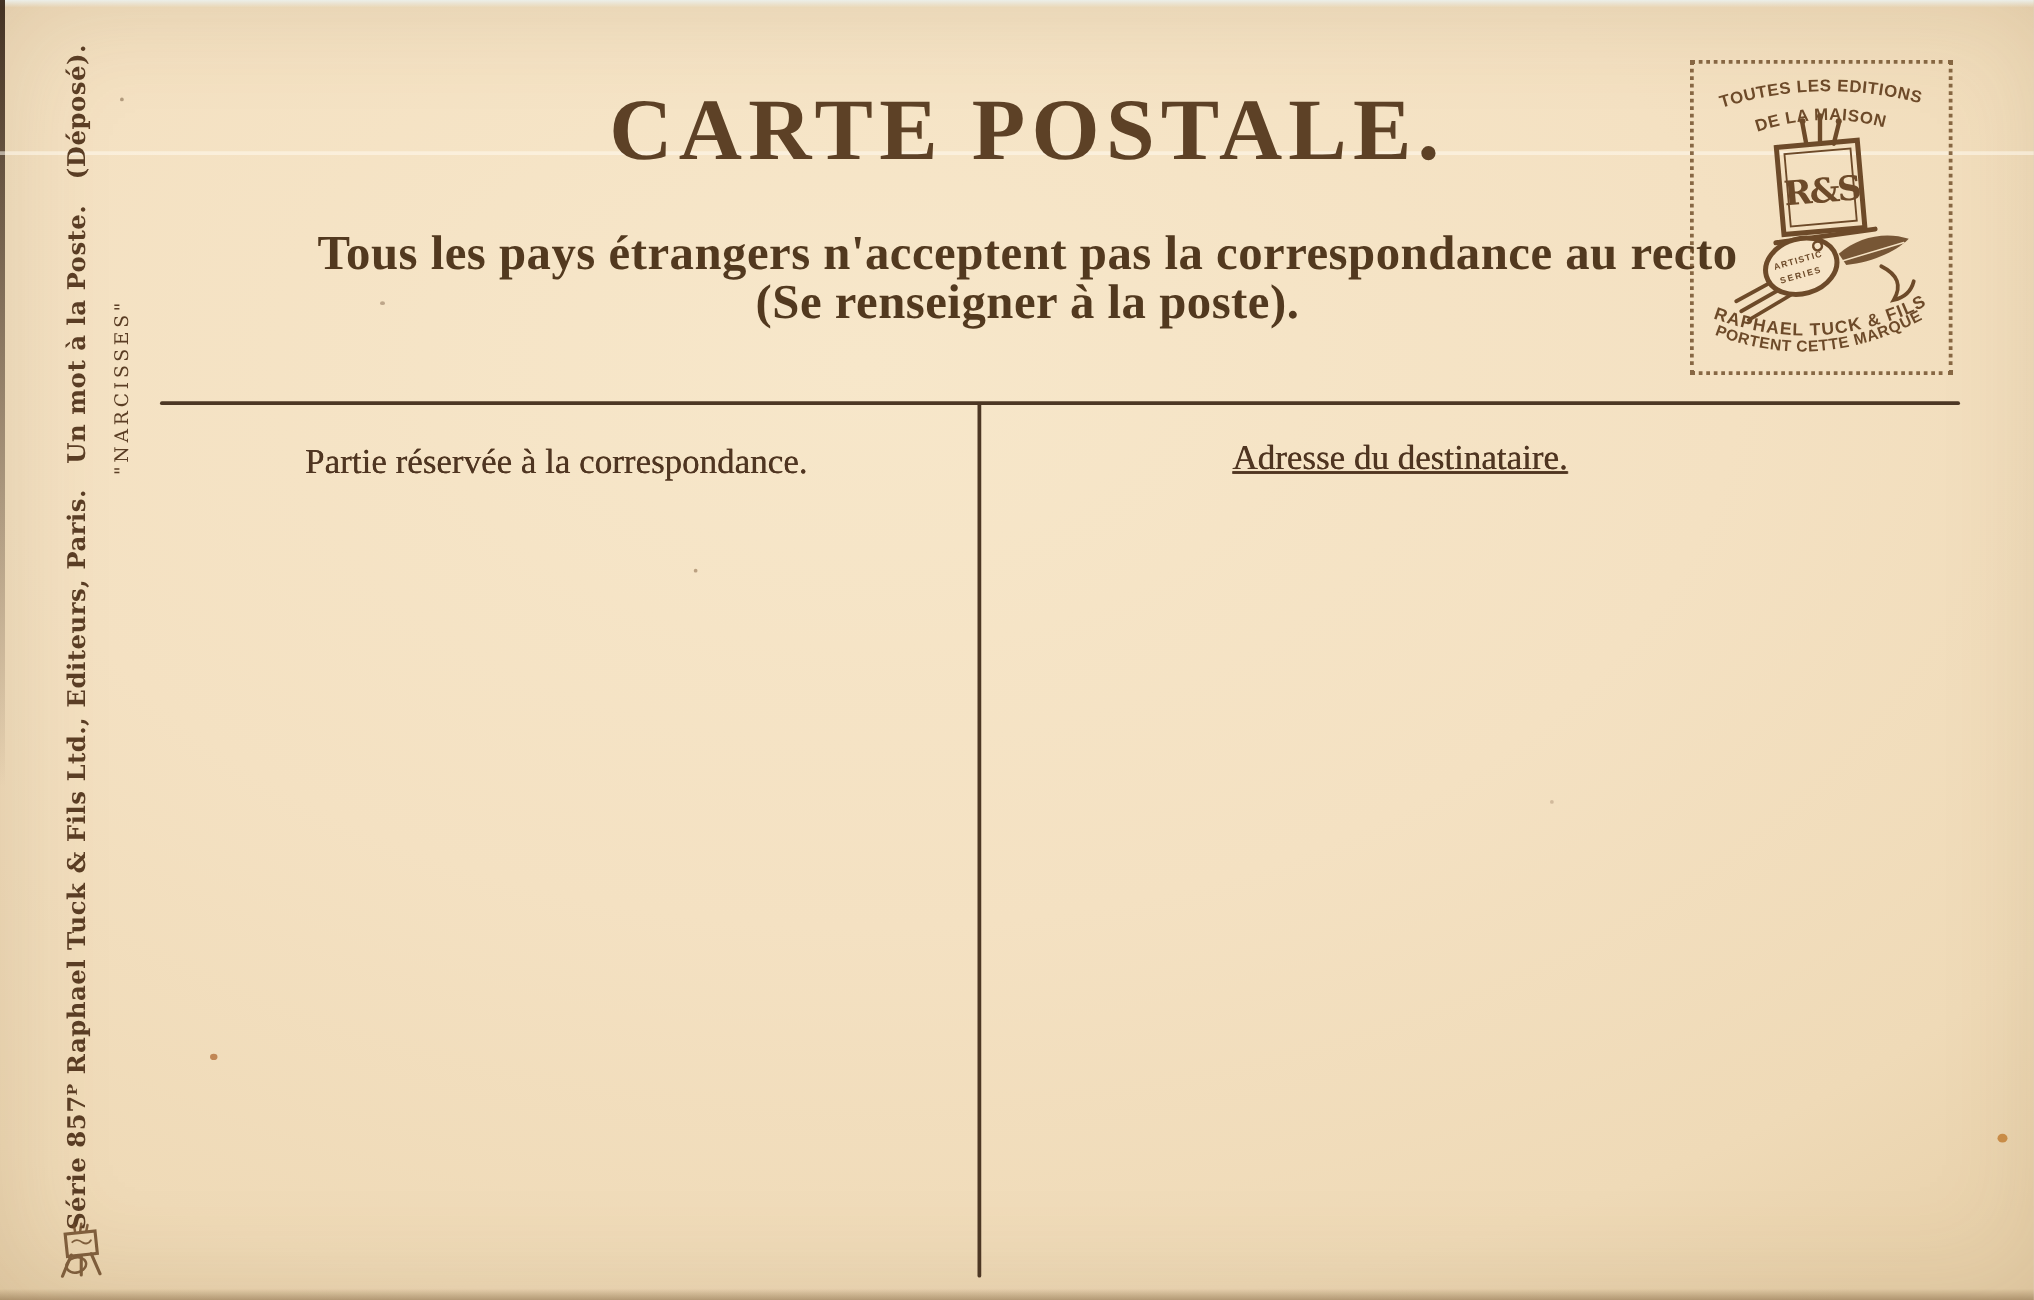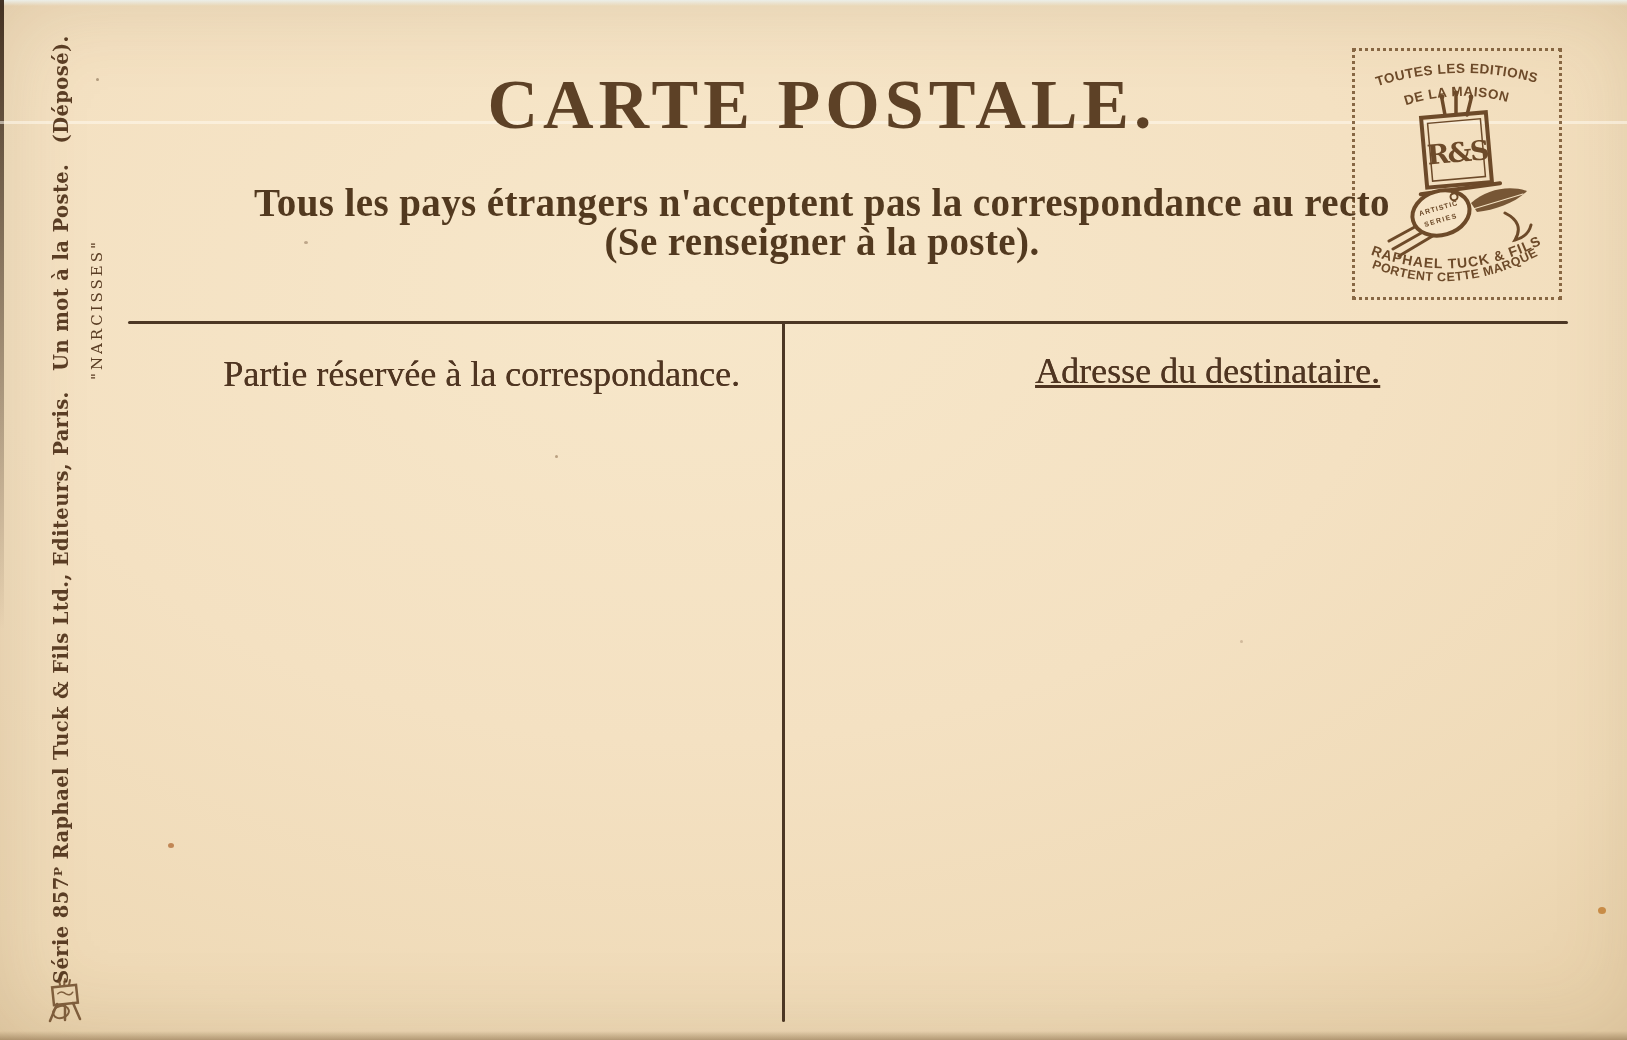--- a/index.html
+++ b/index.html
@@ -42,21 +42,21 @@
   .notice { position:absolute; left:0; width:100%; text-align:center;
             font-weight:bold; font-size:39px; line-height:1; color:#52391f; letter-spacing:0.4px; }
   .notice.l1 { top:183px; }
   .notice.l2 { top:222px; }
 
   .hline { position:absolute; left:128px; top:321px; width:1440px; height:3px;
            background:#4c3724; border-radius:2px; }
   .vline { position:absolute; left:782px; top:322px; width:3px; height:700px;
            background:#4c3724; border-radius:2px; }
 
-  .col-head { position:absolute; text-align:right; font-size:36px; line-height:1;
+  .col-head { position:absolute; text-align:center; font-size:28px; line-height:1;
               color:#4f3521; text-shadow:0.25px 0 0 currentColor; }
   .col-head.corr { left:150px; top:356px; width:590px; }
   .col-head.addr { left:860px; top:353px; width:520px;text-decoration:underline; }
 
   .region { position:absolute; background:transparent; }
   .region.corr { left:132px; top:410px; width:646px; height:610px; }
   .region.addr { left:789px; top:410px; width:778px; height:610px; }
 
   .stamp-box {
     position:absolute; left:1352px; top:48px; width:204px; height:246px;

